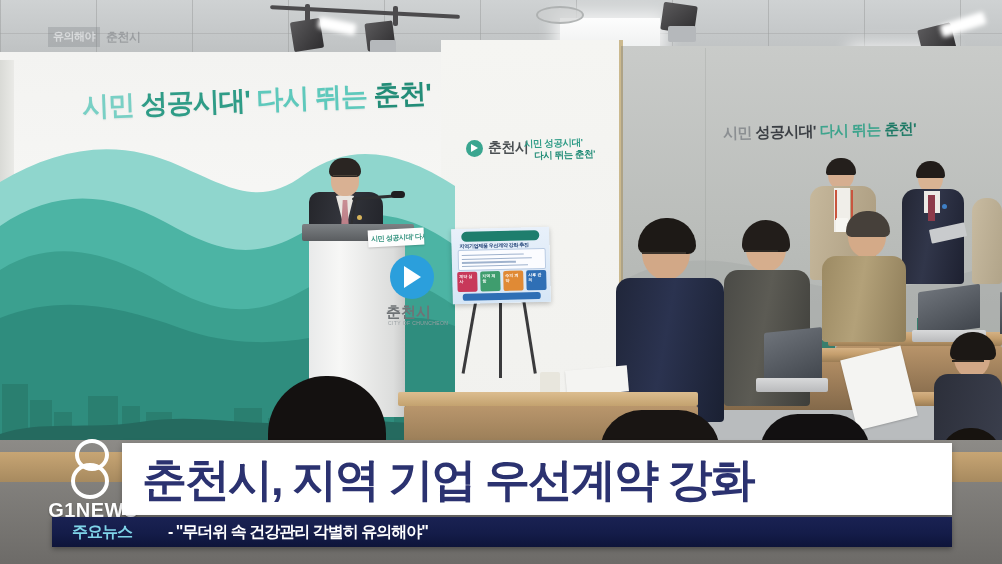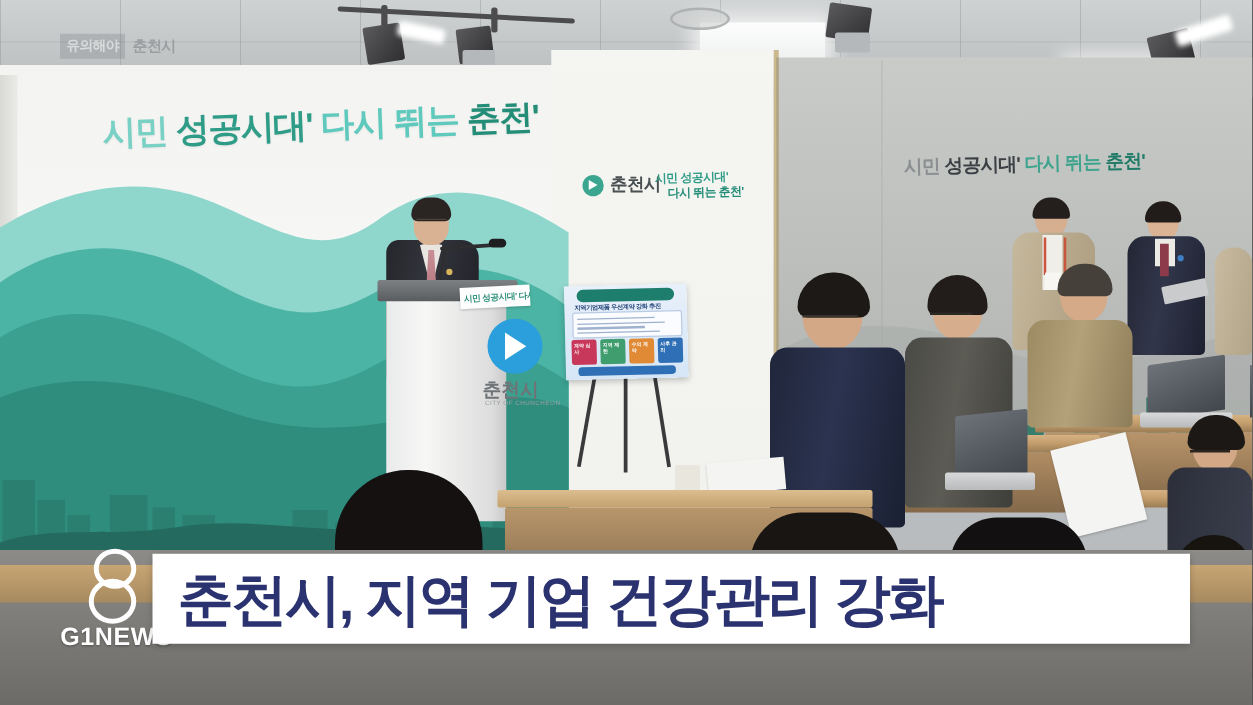--- a/index.html
+++ b/index.html
@@ -670,17 +670,21 @@
 
   <div class="logo-block">
     <div class="logo-eight">
       <div class="ring ring-top"></div>
       <div class="ring ring-bot"></div>
     </div>
     <div class="logo-word">G1NEWS</div>
   </div>
 
   <div class="headline-bar">
-    <div class="headline-text">춘천시, 지역 기업 건강관리 강화</div>
-  </div>
-
+    <div class="headline-text">춘천시, 지역 기업 우선계약 강화</div>
+  </div>
+
+  <div class="ticker-bar">
+    <div class="ticker-label">주요뉴스</div>
+    <div class="ticker-text">- "무더위 속 건강관리 각별히 유의해야"</div>
+  </div>
 
 </div>
 
 </body></html>

